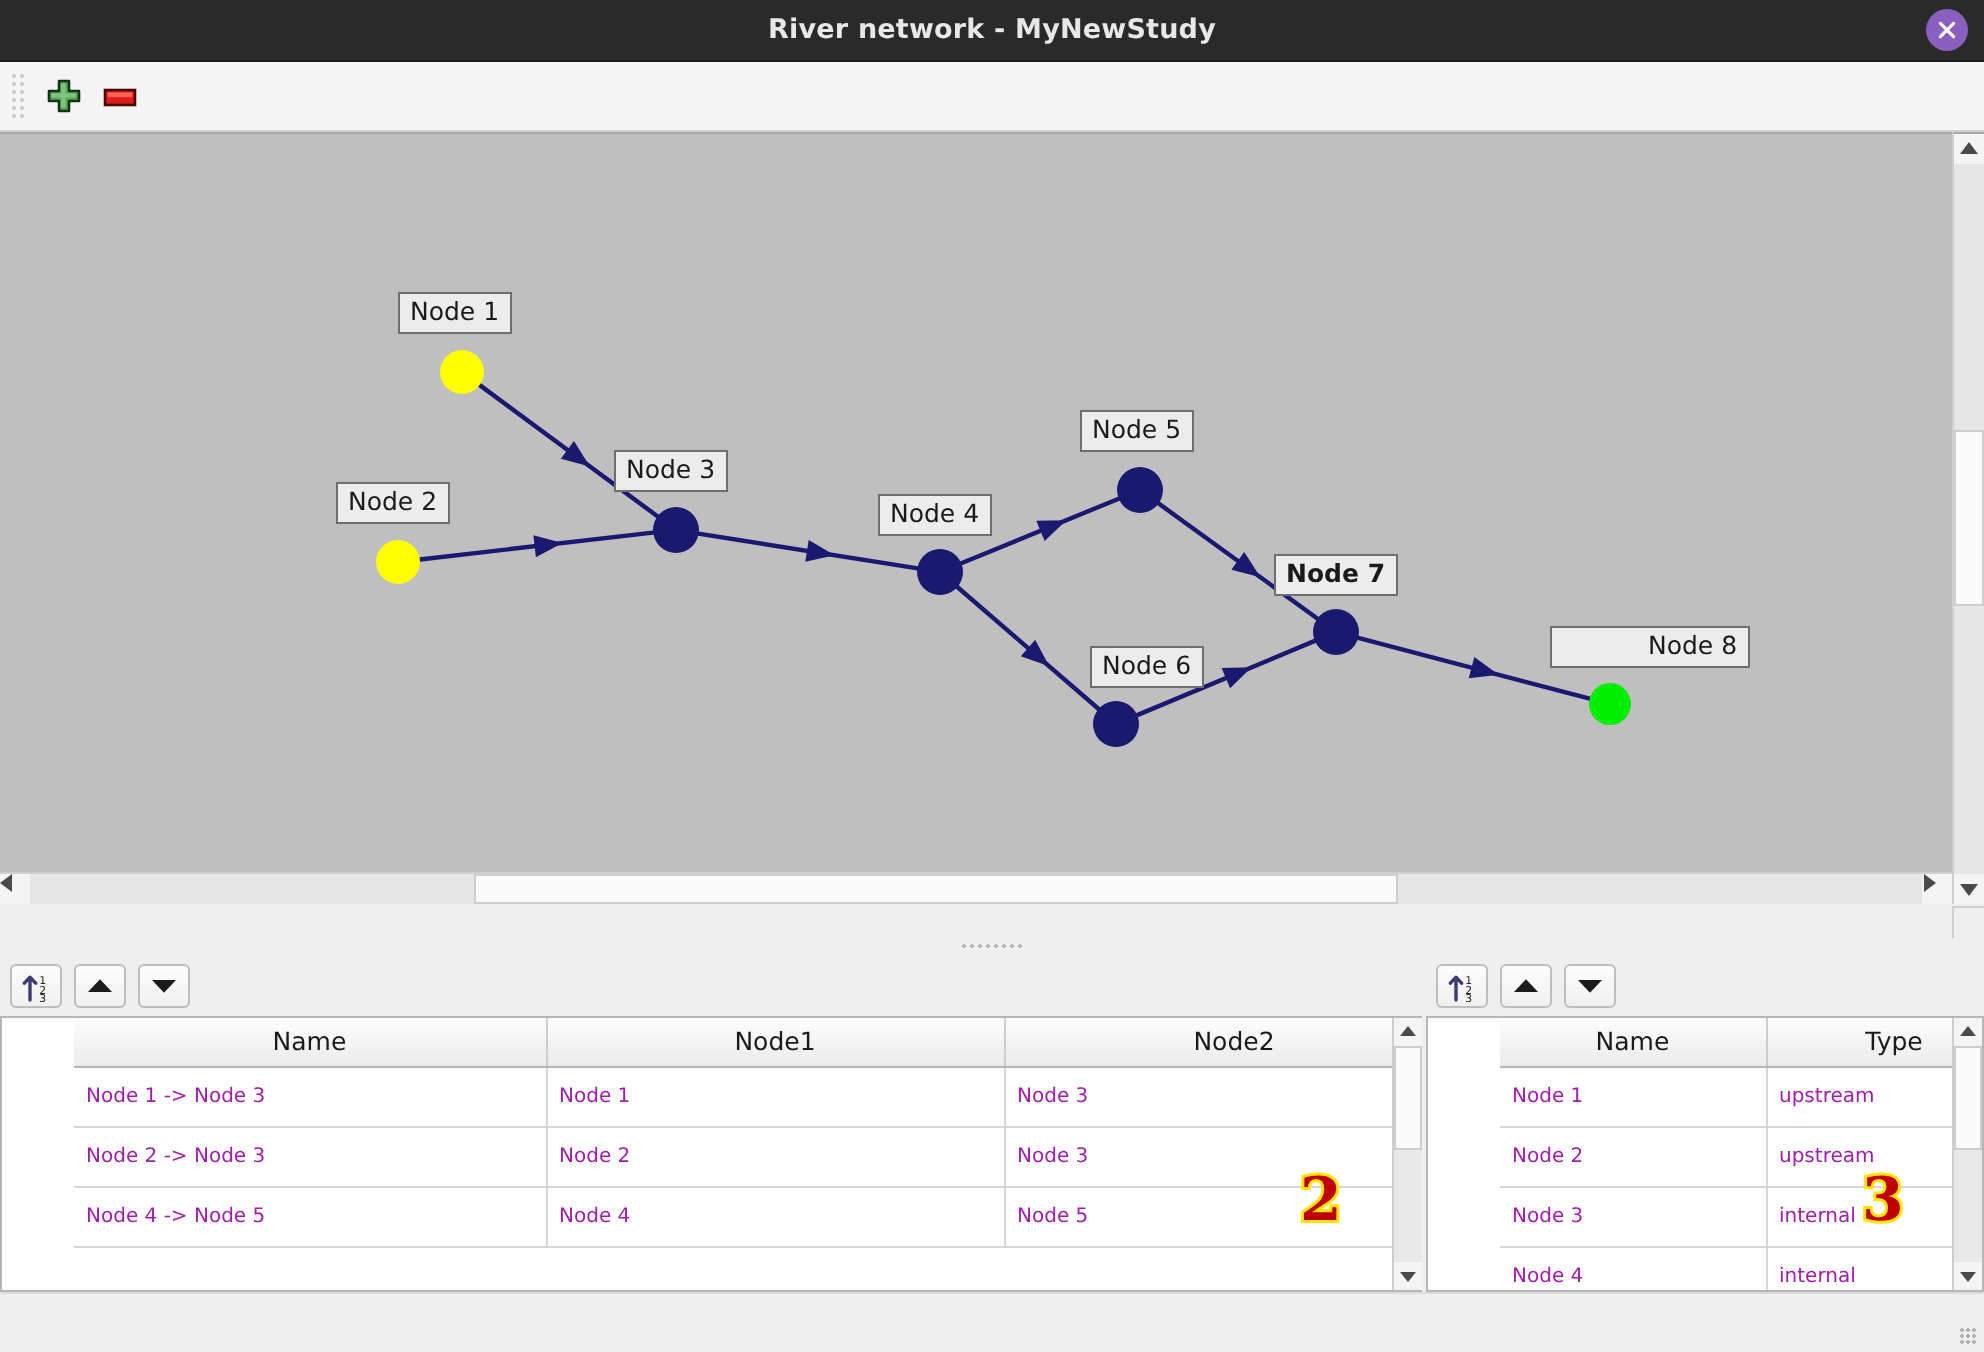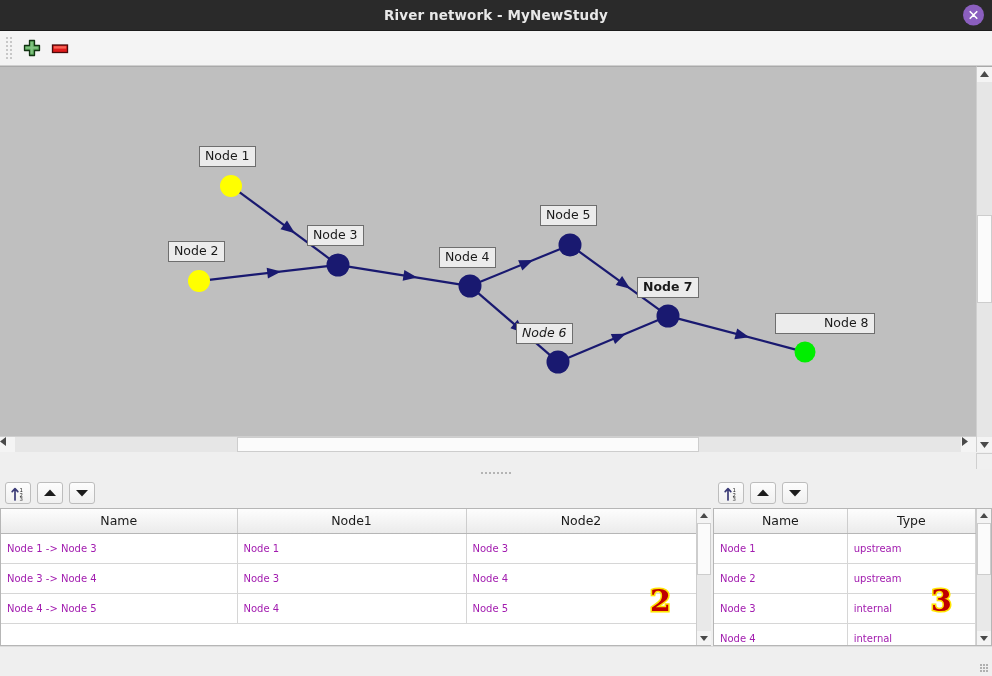--- a/index.html
+++ b/index.html
@@ -178,20 +178,21 @@
   }
 
   .table-area {
     flex: 1 1 auto;
     display: flex;
     background: #fff;
     border: 1px solid #b6b6b6;
     border-right: none;
     overflow: hidden;
     margin: 0;
+    padding-left: 36px;
   }
   .table-scrollwrap { flex: 1 1 auto; overflow: hidden; }
   table {
     border-collapse: collapse;
     width: 100%;
     table-layout: fixed;
   }
   thead th {
     background: linear-gradient(#fdfdfd, #ebebeb);
     border-right: 1px solid #cdcdcd;
@@ -315,21 +316,21 @@
             <circle cx="668" cy="249" r="11.5" fill="#191970"></circle>
             <circle cx="805" cy="285" r="10.5" fill="#00ee00"></circle>
           </g>
       </svg>
       <div id="labels-layer">
           <div class="node-label" style="left: 199px; top: 79px;">Node 1</div>
           <div class="node-label" style="left: 168px; top: 174px;">Node 2</div>
           <div class="node-label" style="left: 307px; top: 158px;">Node 3</div>
           <div class="node-label" style="left: 439px; top: 180px;">Node 4</div>
           <div class="node-label" style="left: 540px; top: 138px;">Node 5</div>
-          <div class="node-label" style="left: 516px; top: 256px; font-style: italic;">Node 6</div>
+          <div class="node-label" style="left: 545px; top: 256px;">Node 6</div>
           <div class="node-label" style="left: 637px; top: 210px; font-weight: bold;">Node 7</div>
           <div class="node-label" style="left: 775px; top: 246px; padding-left: 48px;">Node 8</div>
         </div>
 
       <div class="hscroll">
         <div class="sb-track" style="left:15px; right:15px; top:0; bottom:0;"></div>
         <div class="sb-arrow" style="left:0; top:0;">
           <svg width="7" height="9" viewBox="0 0 7 9">
               <path d="M6 0 L0 4.5 L6 9 z" fill="#4a4a4a"></path>
             </svg>
@@ -402,23 +403,23 @@
                   <th>Node2</th>
                 </tr>
               </thead>
             <tbody id="links-body">
                 <tr>
                   <td>Node 1 -&gt; Node 3</td>
                   <td>Node 1</td>
                   <td>Node 3</td>
                 </tr>
                 <tr>
-                  <td>Node 3 -&gt; Node 4</td>
+                  <td>Node 2 -&gt; Node 3</td>
+                  <td>Node 2</td>
                   <td>Node 3</td>
-                  <td>Node 4</td>
                 </tr>
                 <tr>
                   <td>Node 4 -&gt; Node 5</td>
                   <td>Node 4</td>
                   <td>Node 5</td>
                 </tr>
               </tbody>
           </table>
         </div>
         <div class="tbl-vscroll">

